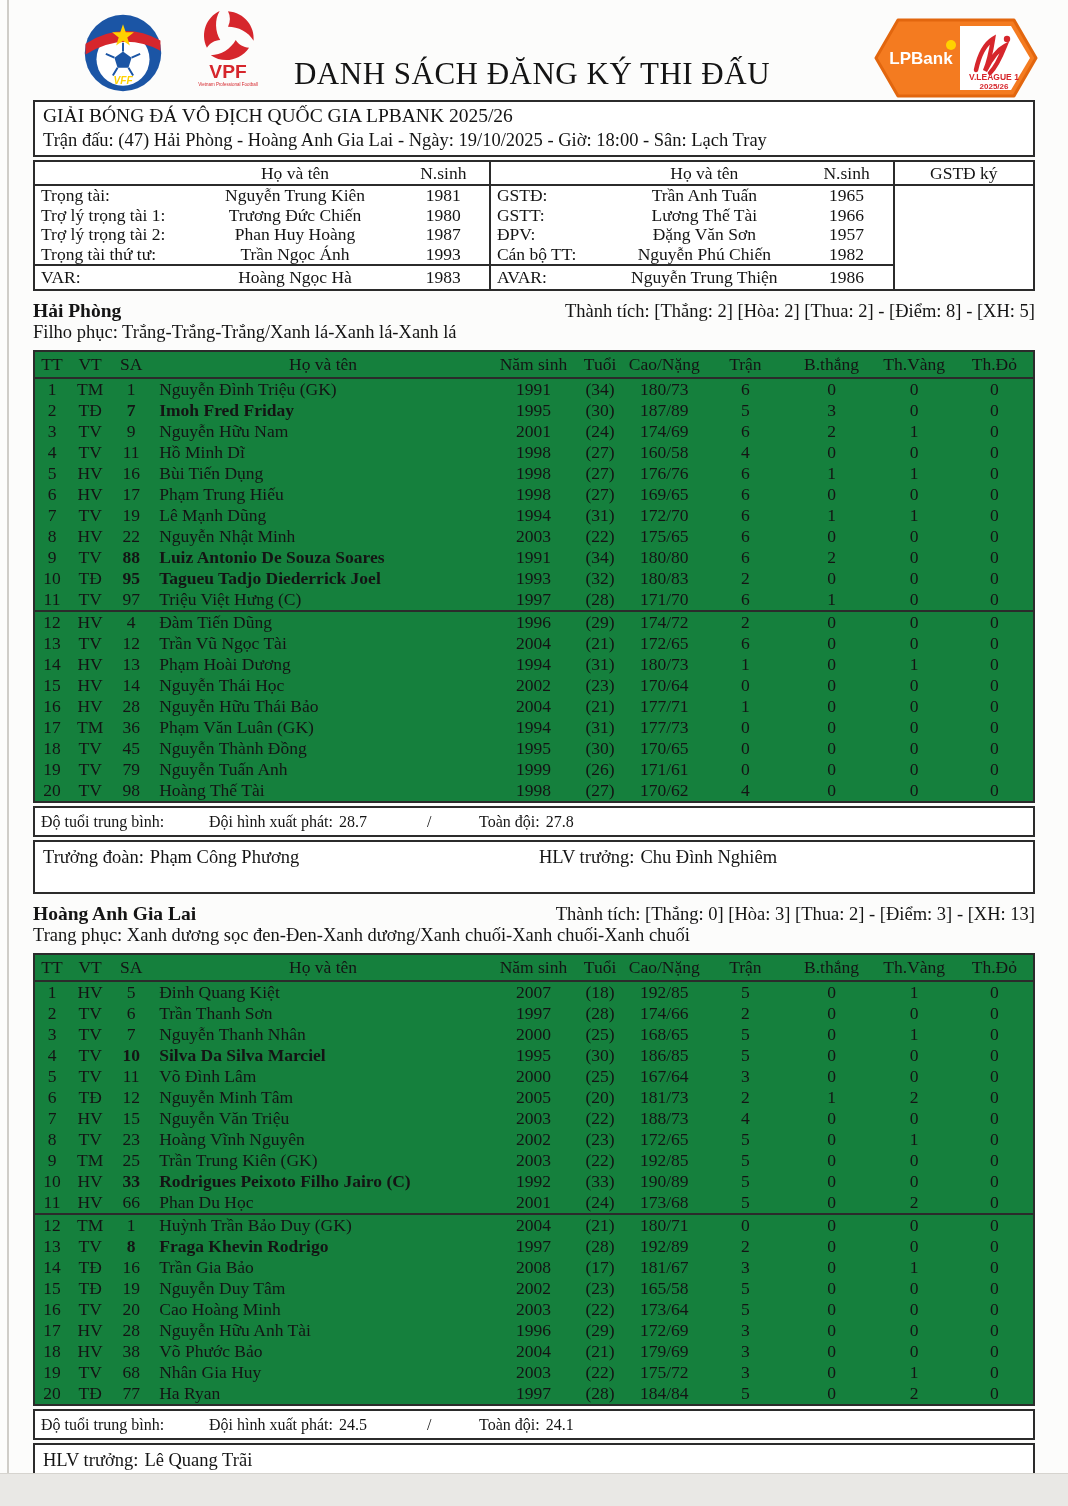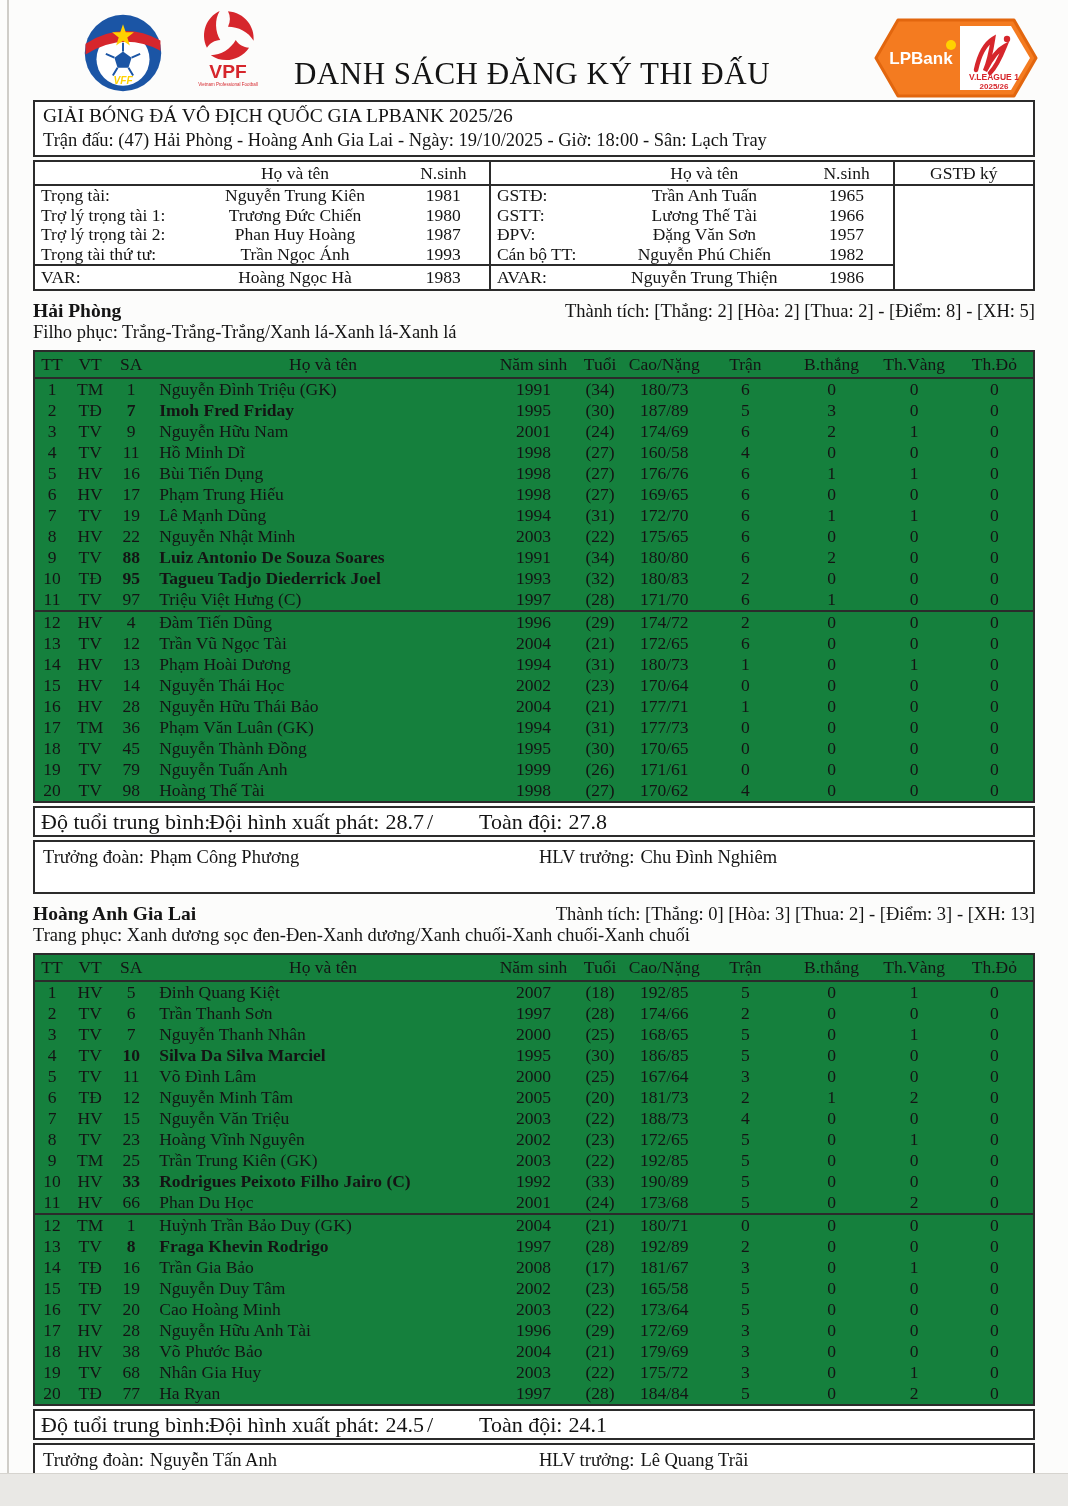--- a/index.html
+++ b/index.html
@@ -42,21 +42,21 @@
   .team-record { font-size:18.5px; }
   .team-kit { font-size:18.5px; margin:0 0 7px; }
 
   .roster { width:100%; border:2px solid #2b2b2b; font-size:17.5px; background:#15803d; }
   .roster th { font-weight:normal; line-height:25px; border-bottom:2px solid #2b2b2b; padding:0; text-align:center; white-space:nowrap; }
   .roster td { line-height:21px; padding:0; text-align:center; white-space:nowrap; }
   .roster td.name { text-align:left; padding-left:8px; }
   .roster tbody.starters { border-bottom:2px solid #2b2b2b; }
   .bold { font-weight:bold; }
 
-  .avg-box { border:2px solid #2b2b2b; margin-top:3px; padding:2px 6px; font-size:22px; line-height:23px; display:flex; background:#fff; white-space:nowrap; }
+  .avg-box { border:2px solid #2b2b2b; margin-top:3px; padding:2px 6px; font-size:16px; line-height:23px; display:flex; background:#fff; white-space:nowrap; }
   .avg-label { width:168px; }
   .avg-start { width:198px; }
   .avg-slash { width:52px; padding-left:20px; box-sizing:border-box; }
   .avg-total { margin-left:20px; }
   .avg-box .val { margin-left:6px; }
 
   .staff-box { border:2px solid #2b2b2b; margin-top:3px; padding:3px 8px; height:44px; font-size:18.5px; line-height:24px; display:flex; background:#fff; white-space:nowrap; }
   .staff-manager { width:496px; }
   .staff-box .val { margin-left:6px; }
 </style>
@@ -782,20 +782,19 @@
               </tr>
             </tbody>
           </table>
           <div class="avg-box">
             <span class="avg-label">Độ tuổi trung bình:</span>
             <span class="avg-start"><span>Đội hình xuất phát:</span><span class="val">24.5</span></span>
             <span class="avg-slash">/</span>
             <span class="avg-total"><span>Toàn đội:</span><span class="val">24.1</span></span>
           </div>
           <div class="staff-box">
-            <div class="staff-manager"><span>Trưởng đoàn:</span><span class="val">Nguyễn Tấn Anh</span></div>
             <div class="staff-coach"><span>HLV trưởng:</span><span class="val">Lê Quang Trãi</span></div>
           </div>
         </section>
       </div>
 
   </div>
 </div>
 
 </body></html>

